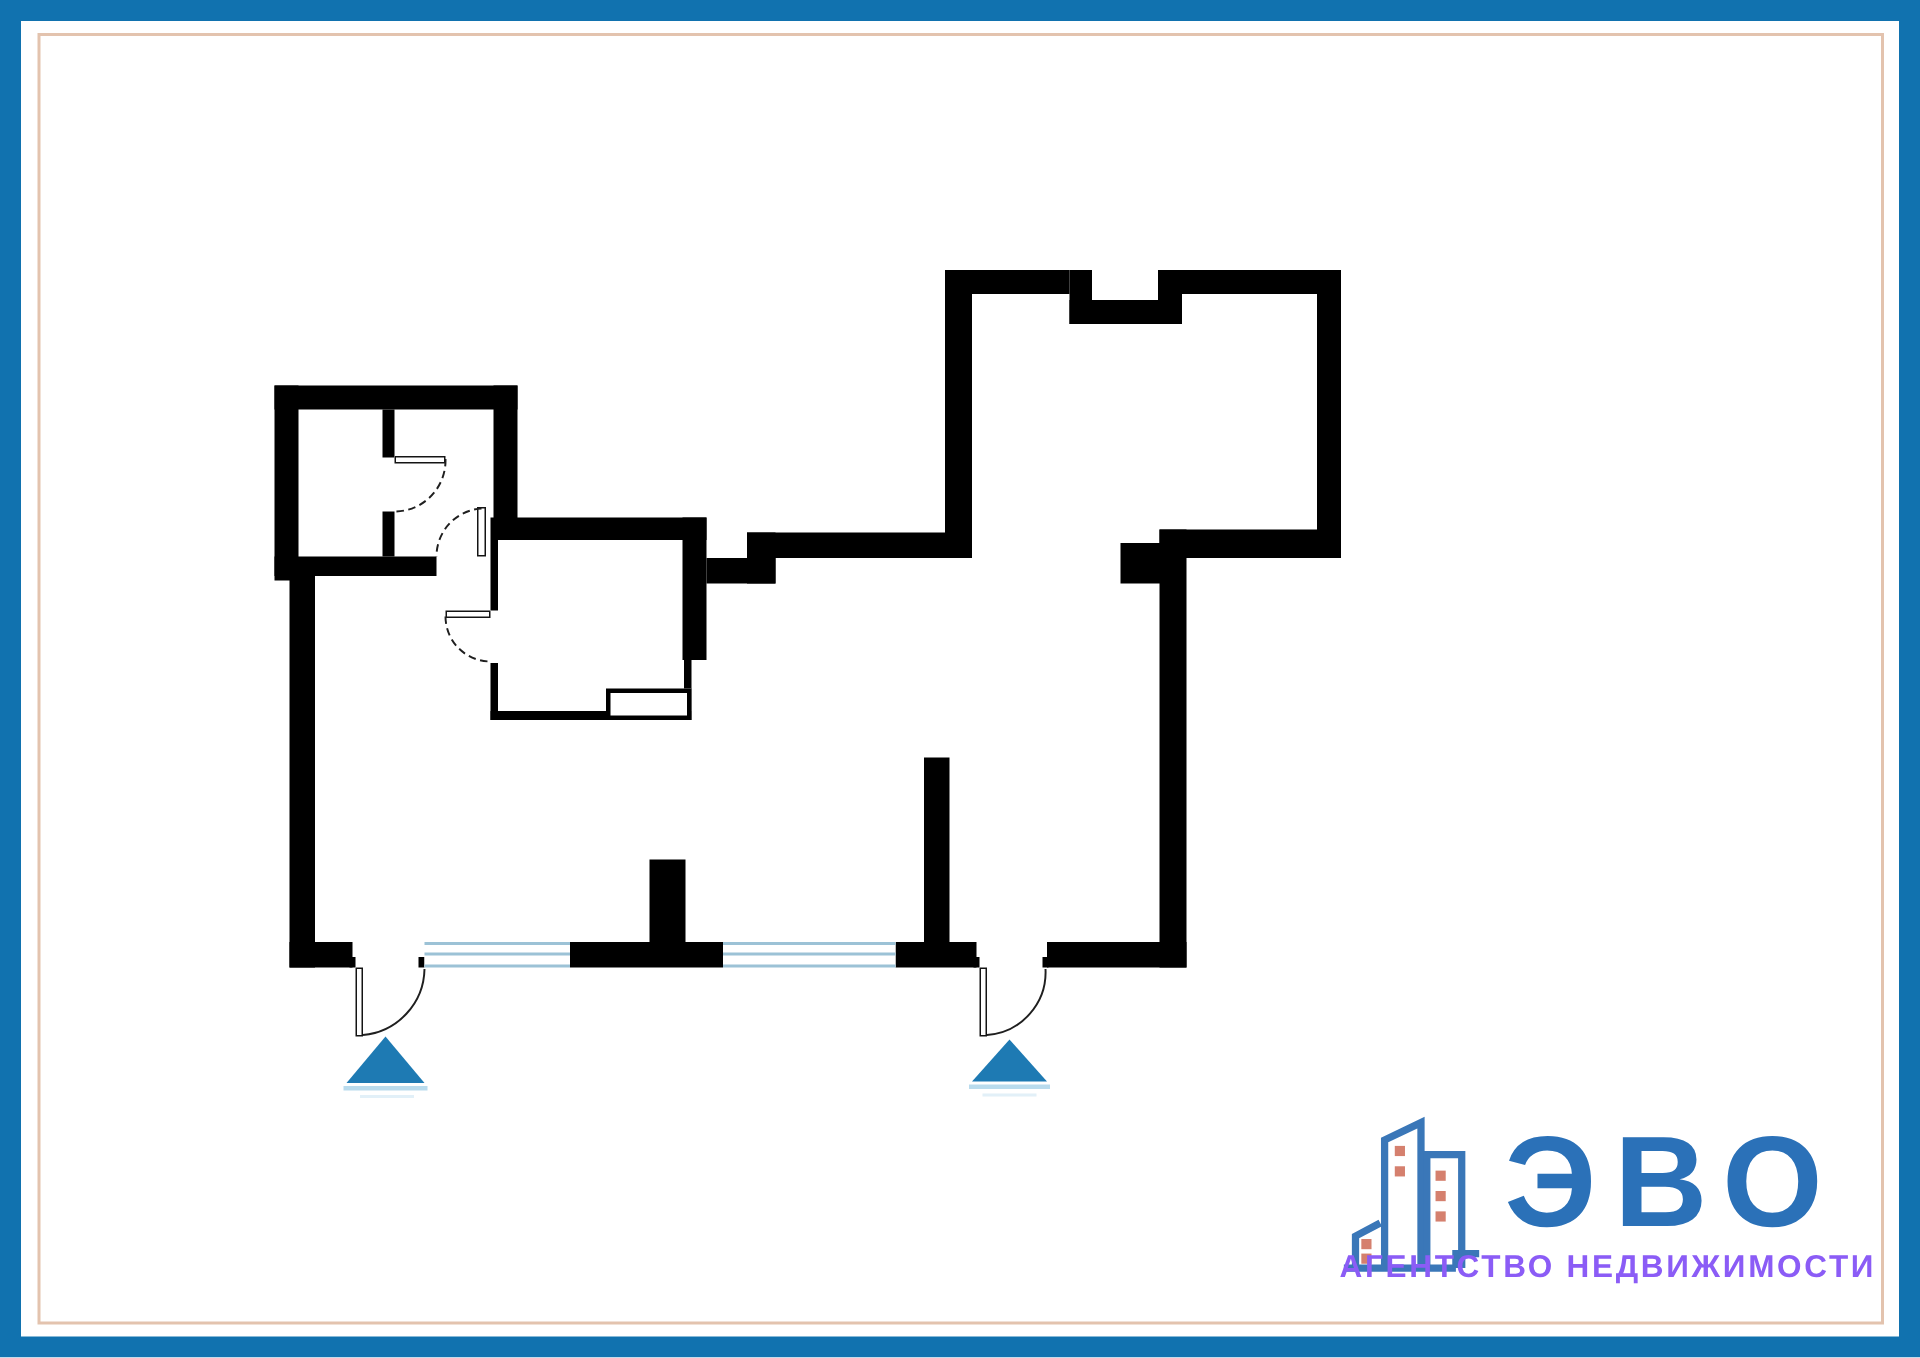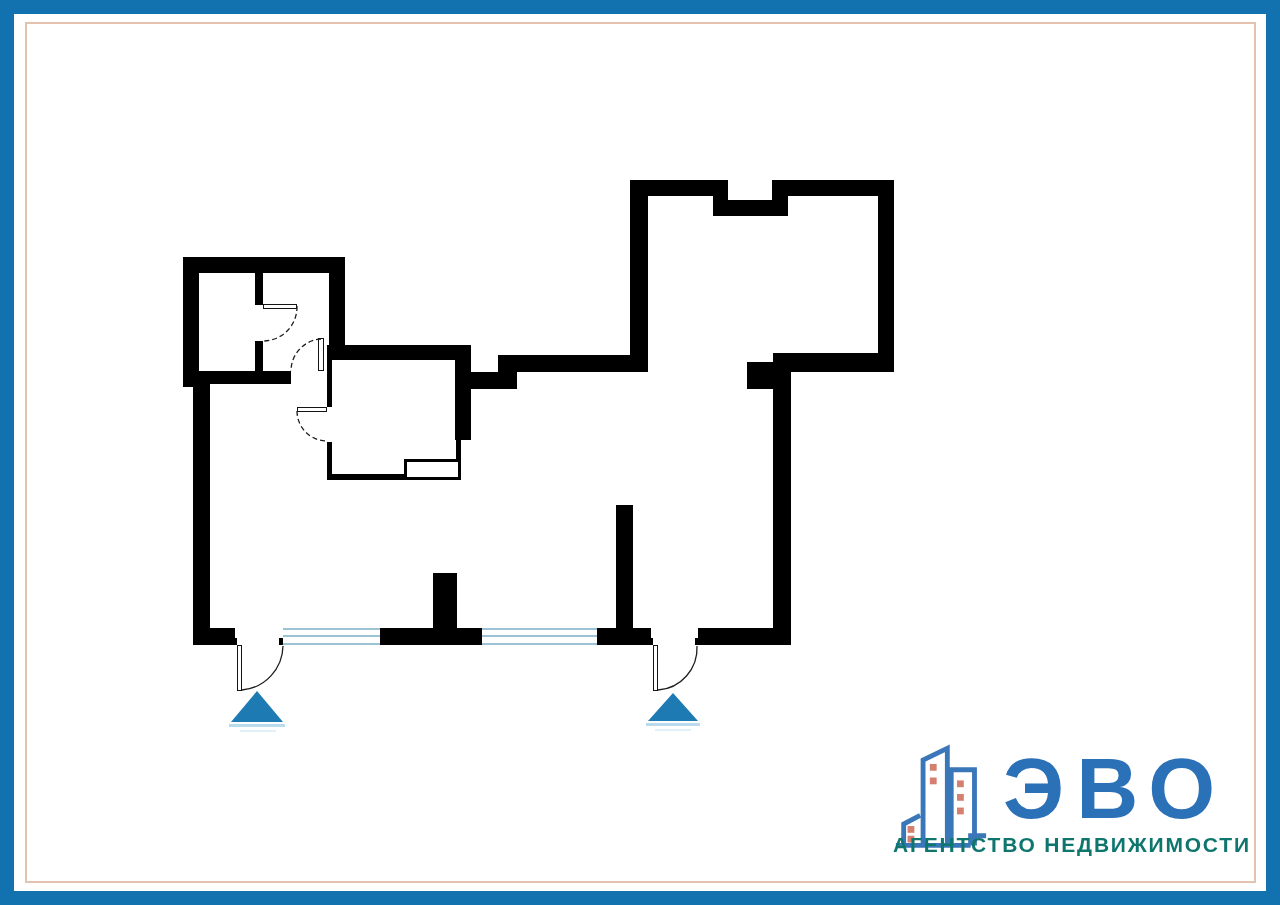--- a/index.html
+++ b/index.html
@@ -117,14 +117,14 @@
       <path d="M60 109 V31 H84 V109" fill="none" stroke="#3a77b8" stroke-width="5"></path>
       <rect x="15" y="89" width="7" height="7" fill="#d5806e"></rect>
       <rect x="15" y="99" width="7" height="7" fill="#d5806e"></rect>
       <rect x="38" y="25" width="7" height="7" fill="#d5806e"></rect>
       <rect x="38" y="39" width="7" height="7" fill="#d5806e"></rect>
       <rect x="66" y="42" width="7" height="7" fill="#d5806e"></rect>
       <rect x="66" y="56" width="7" height="7" fill="#d5806e"></rect>
       <rect x="66" y="70" width="7" height="7" fill="#d5806e"></rect>
     </svg>
   <div id="logo-title" style="color: rgb(43, 113, 184);">ЭВО</div>
-  <div id="logo-subtitle" style="color: #0f766e;">АГЕНТСТВО НЕДВИЖИМОСТИ</div>
+  <div id="logo-subtitle" style="color: #8b5cf6;">АГЕНТСТВО НЕДВИЖИМОСТИ</div>
 </div>
 
 </body></html>

